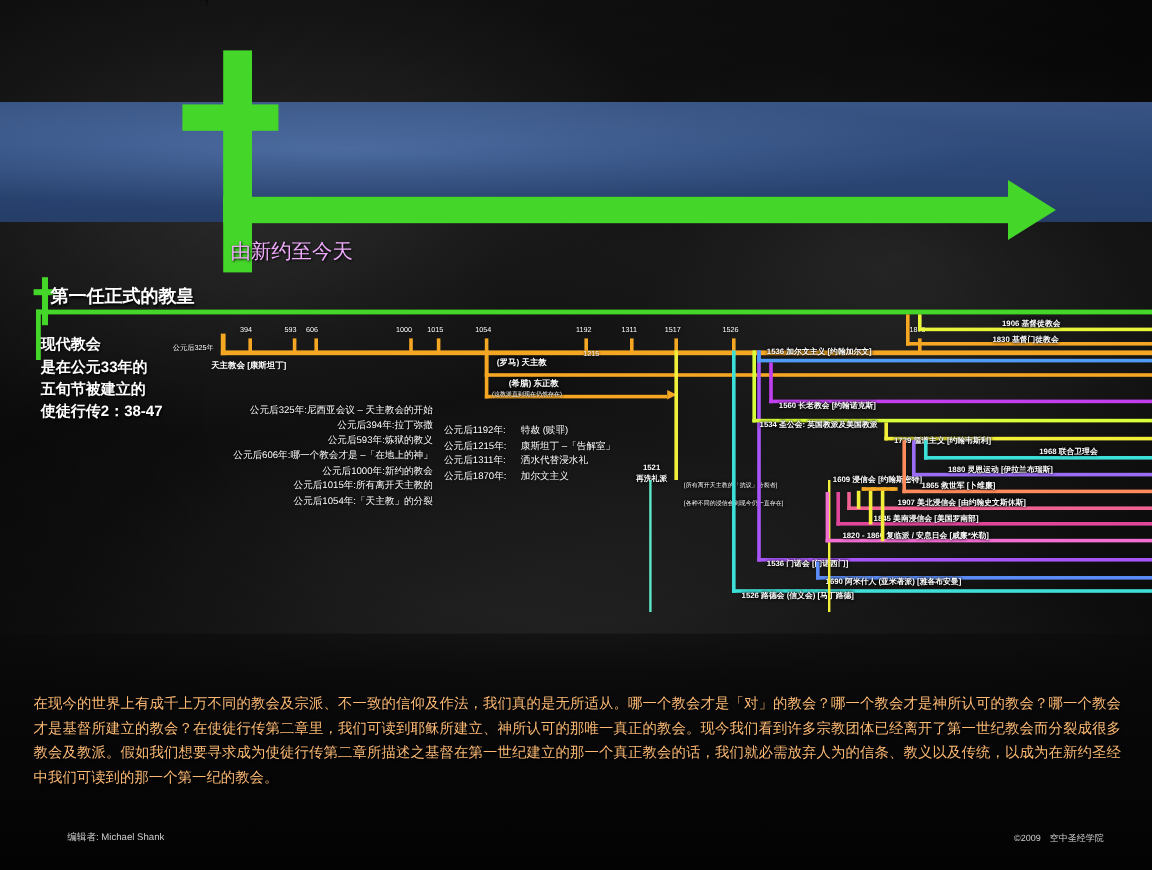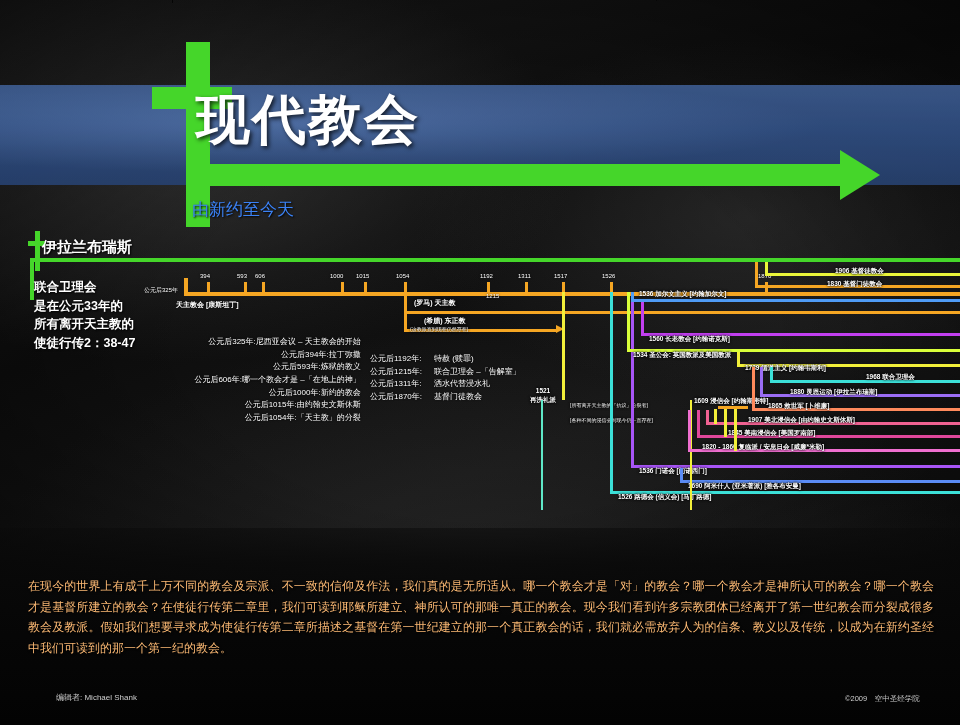--- a/index.html
+++ b/index.html
@@ -47,21 +47,21 @@
   .cross-main .h{left:0;top:45px;width:80px;height:22px;}
 
   .greenbar{position:absolute;left:186px;top:164px;width:660px;height:22px;background:#45d62a;}
   .arrow{position:absolute;left:840px;top:150px;width:0;height:0;
     border-top:25px solid transparent;border-bottom:25px solid transparent;border-left:40px solid #45d62a;}
 
   .title1{position:absolute;left:196px;top:92px;font-size:54px;line-height:1;font-weight:bold;color:#fff;
     text-shadow:2px 2px 4px rgba(0,0,0,.75);letter-spacing:2px;}
   .title2{position:absolute;left:432px;top:146px;font-size:54px;line-height:1;font-weight:bold;color:#fff;
     text-shadow:2px 2px 4px rgba(0,0,0,.75);letter-spacing:2px;}
-  .subtitle{position:absolute;left:192px;top:198px;font-size:17px;color:#3b82f6;text-shadow:1px 1px 2px #000;}
+  .subtitle{position:absolute;left:192px;top:198px;font-size:17px;color:#f0abfc;text-shadow:1px 1px 2px #000;}
 
   
   .cross-small{left:28px;top:231px;width:18px;height:40px;}
   .cross-small .v{left:7px;top:0;width:5px;height:40px;}
   .cross-small .h{left:0;top:10px;width:18px;height:5px;}
   .green-vline{position:absolute;left:30px;top:258px;width:4px;height:42px;background:#45d62a;}
   .green-hline{position:absolute;left:30px;top:258px;width:505px;height:4px;background:#45d62a;}
   .green-top{position:absolute;left:535px;top:258px;width:425px;height:4px;background:#45d62a;}
   .sect-title{position:absolute;left:42px;top:238px;font-size:15px;font-weight:bold;color:#fff;text-shadow:1px 1px 2px #000;}
   .nt-block{position:absolute;left:34px;top:278px;font-size:12.5px;line-height:1.48;color:#fff;font-weight:bold;text-shadow:1px 1px 2px #000;}
@@ -95,36 +95,35 @@
   <div class="bg"></div>
   <div class="vign"></div>
 
   <div class="blueband"></div>
   <div class="greenbar"></div>
   <div class="arrow"></div>
   <div class="cross cross-main">
     <div class="v"></div>
       <div class="h"></div>
   </div>
-  <div class="title1">现代教会</div>
   <div class="subtitle">由新约至今天</div>
 
   <div class="cross cross-small">
     <div class="v"></div>
       <div class="h"></div>
   </div>
   <div class="green-hline"></div>
   <div class="green-top"></div>
   <div class="green-vline"></div>
-  <div class="sect-title">伊拉兰布瑞斯</div>
+  <div class="sect-title">第一任正式的教皇</div>
 
   <div class="nt-block">
-    <div>联合卫理会</div>
+    <div>现代教会</div>
     <div>是在公元33年的</div>
-    <div>所有离开天主教的</div>
+    <div>五旬节被建立的</div>
     <div>使徒行传2：38-47</div>
   </div>
 
   <div>
 
     <div class="seg" style="left:184px;top:278px;width:4px;height:18px;background:#f5a623;"></div>
     <div class="seg" style="left:184px;top:292px;width:776px;height:4px;background:#f5a623;"></div>
     <div class="tick" style="left:144px;top:286px;">公元后325年</div>
     <div class="catholic-label" style="left:176px;top:300px;">天主教会 [康斯坦丁]</div>
 
@@ -237,29 +236,29 @@
     <div class="seg" style="left:724px;top:409px;width:3px;height:28px;background:#f2ef3a;"></div>
     <div class="seg" style="left:734px;top:409px;width:3px;height:42px;background:#f2ef3a;"></div>
   </div>
 
   <div style="position:absolute;left:182px;top:336px;font-size:8px;line-height:1.58;color:#fff;text-shadow:0 0 2px #000;text-align:right;">
     <div><span style="display:inline-block;width:60px;">公元后325年:</span><span>尼西亚会议 – 天主教会的开始</span></div>
     <div><span style="display:inline-block;width:60px;">公元后394年:</span><span>拉丁弥撒</span></div>
     <div><span style="display:inline-block;width:60px;">公元后593年:</span><span>炼狱的教义</span></div>
     <div><span style="display:inline-block;width:60px;">公元后606年:</span><span>哪一个教会才是 –「在地上的神」</span></div>
     <div><span style="display:inline-block;width:60px;">公元后1000年:</span><span>新约的教会</span></div>
-    <div><span style="display:inline-block;width:60px;">公元后1015年:</span><span>由约翰史文斯休斯</span></div>
+    <div><span style="display:inline-block;width:60px;">公元后1015年:</span><span>所有离开天主教的</span></div>
     <div><span style="display:inline-block;width:60px;">公元后1054年:</span><span>「天主教」的分裂</span></div>
   </div>
 
   <div style="position:absolute;left:370px;top:353px;font-size:8px;line-height:1.58;color:#fff;text-shadow:0 0 2px #000;">
     <div><span style="display:inline-block;width:64px;">公元后1192年:</span><span>特赦 (赎罪)</span></div>
-    <div><span style="display:inline-block;width:64px;">公元后1215年:</span><span>联合卫理会 –「告解室」</span></div>
+    <div><span style="display:inline-block;width:64px;">公元后1215年:</span><span>康斯坦丁 –「告解室」</span></div>
     <div><span style="display:inline-block;width:64px;">公元后1311年:</span><span>洒水代替浸水礼</span></div>
-    <div><span style="display:inline-block;width:64px;">公元后1870年:</span><span>基督门徒教会</span></div>
+    <div><span style="display:inline-block;width:64px;">公元后1870年:</span><span>加尔文主义</span></div>
   </div>
 
 
   <div class="paraWrap"></div>
   <div class="para">在现今的世界上有成千上万不同的教会及宗派、不一致的信仰及作法，我们真的是无所适从。哪一个教会才是「对」的教会？哪一个教会才是神所认可的教会？哪一个教会才是基督所建立的教会？在使徒行传第二章里，我们可读到耶稣所建立、神所认可的那唯一真正的教会。现今我们看到许多宗教团体已经离开了第一世纪教会而分裂成很多教会及教派。假如我们想要寻求成为使徒行传第二章所描述之基督在第一世纪建立的那一个真正教会的话，我们就必需放弃人为的信条、教义以及传统，以成为在新约圣经中我们可读到的那一个第一纪的教会。</div>
   <div class="credit">编辑者: Michael Shank</div>
   <div class="copy">©2009　空中圣经学院</div>
 
 </div>
 

